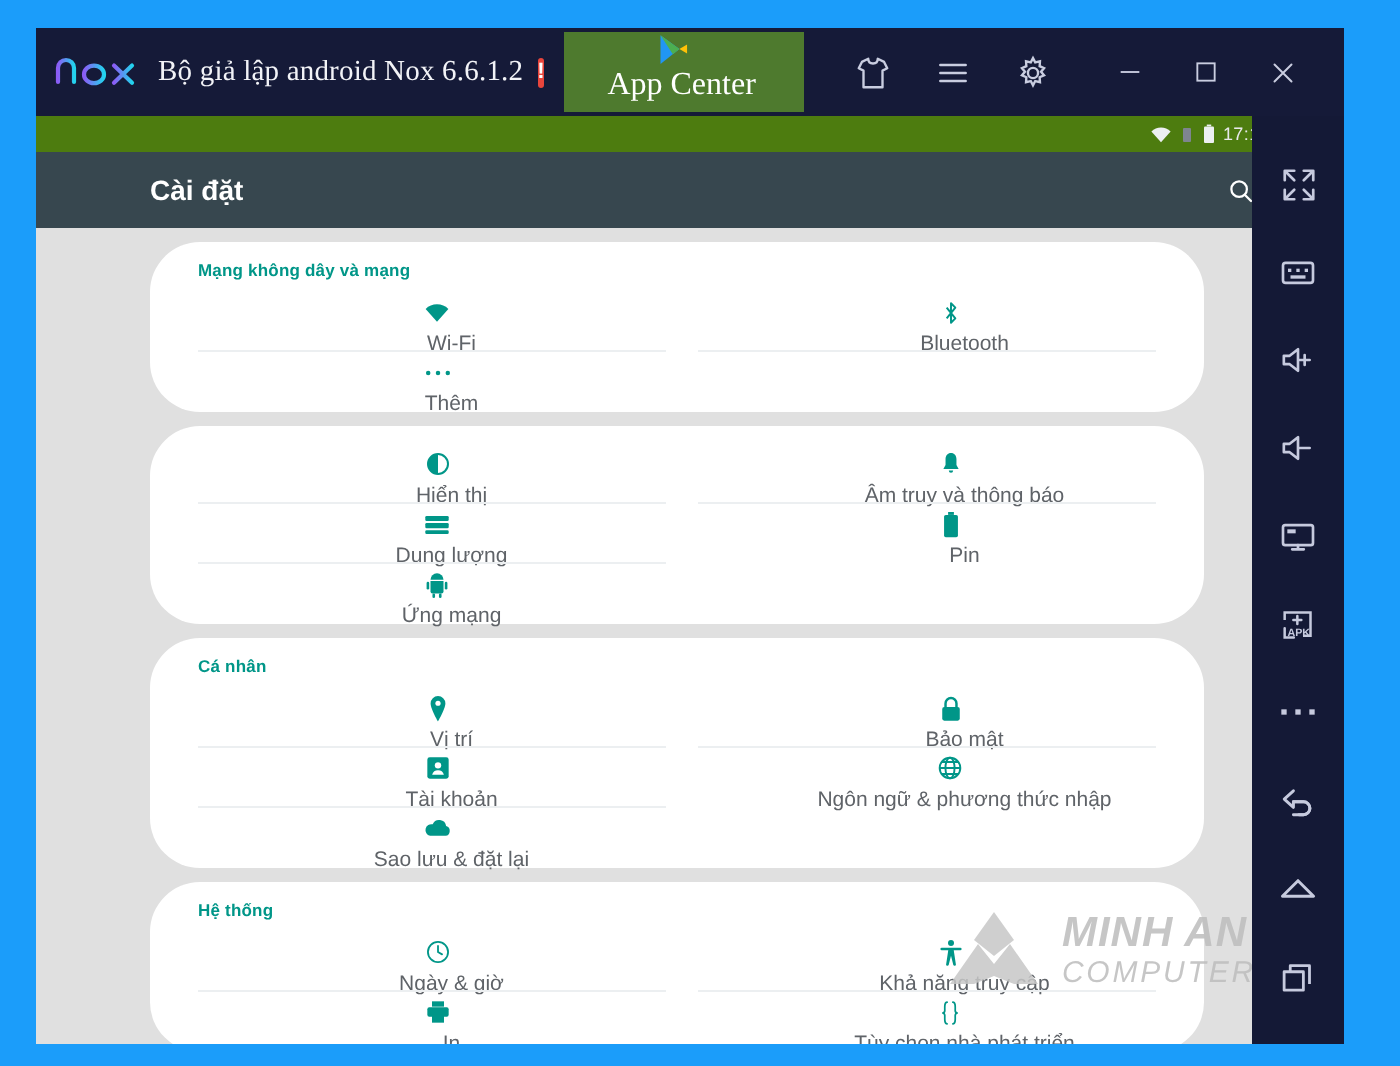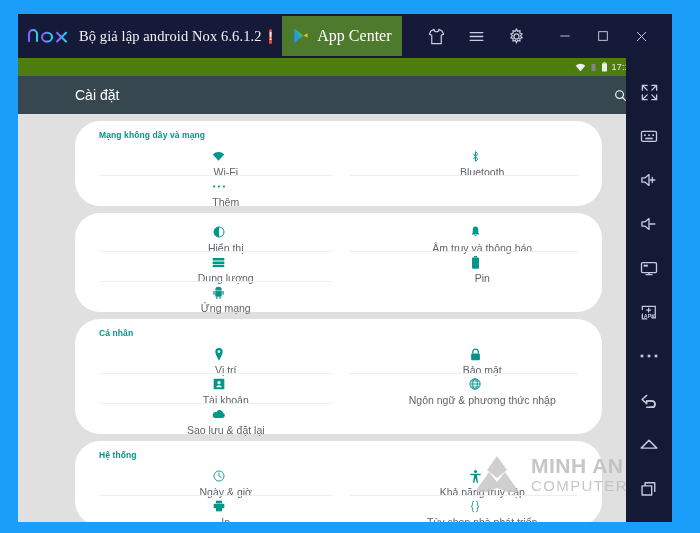--- a/index.html
+++ b/index.html
@@ -41,21 +41,21 @@
   }
   .warn-badge{
     margin-left:7px;width:15px;height:15px;background:#e8453c;
     border-radius:2px;display:flex;align-items:center;justify-content:center;
     color:#fff;font-size:11px;font-weight:bold;line-height:1;
     font-family:"Liberation Sans",sans-serif;
   }
   .appcenter{
     margin-left:10px;height:40px;min-width:120px;
     background:#4e7a2e;display:flex;align-items:center;
-    padding:0 13px 0 10px;box-sizing:border-box;
+    padding:0 13px 0 10px;box-sizing:border-box;flex-direction:column;
   }
   .play-glyph{width:18px;height:18px;margin-right:7px;flex:0 0 auto;}
   .appcenter-label{
     color:#fff;font-size:16px;font-family:"Liberation Serif", serif;white-space:nowrap;
   }
   .tb-icons{margin-left:14px;display:flex;align-items:center;gap:0;}
   .tb-btn{
     width:40px;height:44px;display:flex;align-items:center;justify-content:center;
     color:#c9cde0;
   }
@@ -75,21 +75,21 @@
     height:18px;background:#4d7c0f;display:flex;align-items:center;
     justify-content:flex-end;padding-right:7px;box-sizing:border-box;text-align:right;
   }
   .sb-icons{display:flex;align-items:center;gap:4px;}
   .sb-time{
     color:#e8e9eb;font-size:9px;margin-left:3px;letter-spacing:.2px;
     font-family:"Liberation Sans",sans-serif;
   }
   .actionbar{
     height:38px;background:#37474f;display:flex;align-items:center;
-    padding:0 14px 0 57px;box-sizing:border-box;justify-content:space-between;
+    padding:0 14px 0 57px;box-sizing:border-box;justify-content:space-between;font-weight:bold;
   }
   .actionbar-title{color:#ffffff;font-size:14px;}
   .search-ico{color:#ffffff;display:flex;align-items:center;}
 
   .settings-scroll{
     height:408px;background:#e0e0e0;overflow:hidden;position:relative;
     padding-top:7px;box-sizing:border-box;
   }
   .card{
     background:#ffffff;margin:0 40px 7px 57px;
@@ -115,22 +115,22 @@
   .r-ico{
     width:20px;flex:0 0 20px;display:flex;align-items:center;justify-content:center;
     color:#009688;
   }
   .r-label{
     margin-left:14px;color:#5f6368;font-size:10.5px;white-space:nowrap;
   }
 
   
   .watermark{
-    position:absolute;right:14px;bottom:28px;display:flex;align-items:center;
-    opacity:.85;pointer-events:none;
+    position:absolute;right:14px;bottom:28px;display:flex;align-items:flex-end;
+    opacity:.85;pointer-events:none;font-style:italic;
   }
   .wm-text{margin-left:8px;line-height:1;}
   .wm-l1{color:#bdbdbd;font-size:21px;font-weight:bold;letter-spacing:.5px;}
   .wm-l2{color:#bdbdbd;font-size:15px;letter-spacing:1.4px;margin-top:2px;}
 
   
   .sidebar{
     position:absolute;right:0;top:44px;width:46px;height:464px;
     background:#141936;display:flex;flex-direction:column;align-items:center;
     padding-top:12px;box-sizing:border-box;

